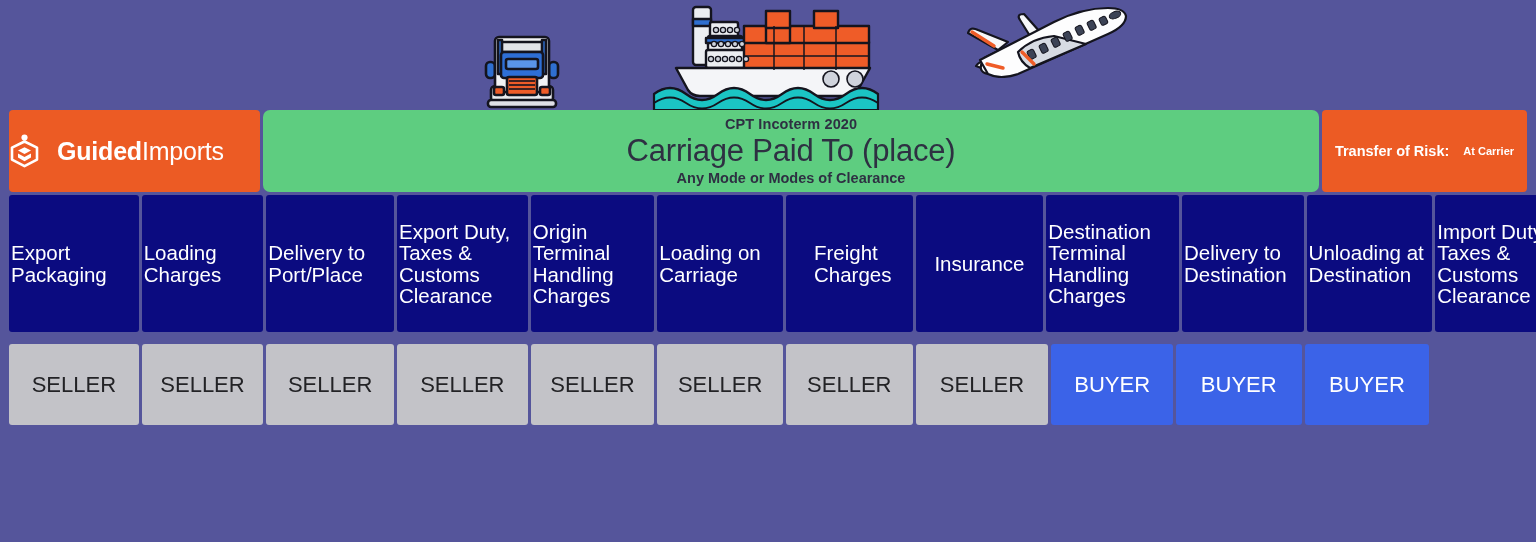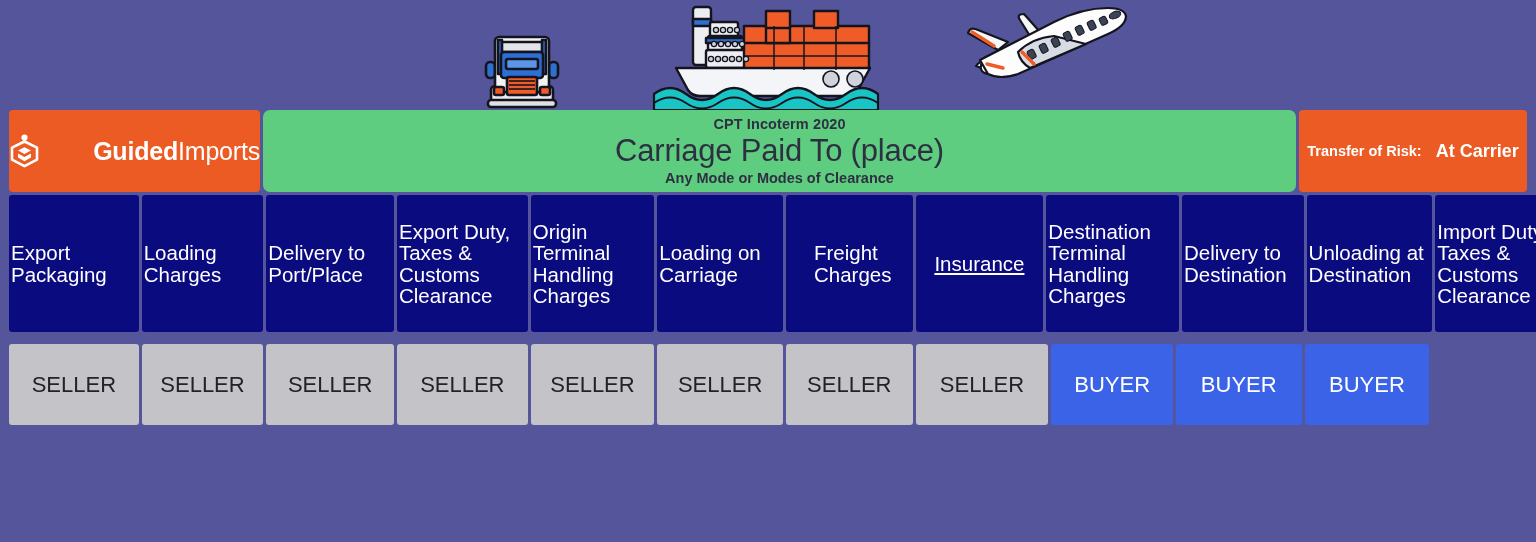--- a/index.html
+++ b/index.html
@@ -16,44 +16,44 @@
   .icons{position:absolute;left:0;top:0;width:1536px;height:110px;}
   .icon-truck{position:absolute;left:484px;top:32px;width:76px;height:78px;}
   .icon-ship{position:absolute;left:648px;top:2px;width:250px;height:108px;}
   .icon-plane{position:absolute;left:958px;top:2px;width:178px;height:76px;}
   .icons svg{display:block;width:100%;height:100%;}
 
   
   .band-title{position:absolute;left:9px;top:110px;width:1518px;height:82px;display:flex;}
   .logo-box{
     width:251px;background:#ec5b24;border-radius:4px;
-    display:flex;align-items:center;justify-content:space-between;gap:17px;
+    display:flex;align-items:center;justify-content:flex-start;gap:17px;
   }
   .logo-mark{width:31px;height:34px;flex:0 0 auto;}
   .logo-mark svg{display:block;width:100%;height:100%;}
   .logo-text{font-size:25px;color:#fff;letter-spacing:-0.2px;white-space:nowrap;}
   .logo-text b{font-weight:700;}
   .logo-text span{font-weight:400;}
 
   .title-box{
     flex:1;margin-left:3px;margin-right:3px;background:#5ecd80;border-radius:7px;
     display:flex;flex-direction:column;align-items:center;justify-content:center;
     color:#2e3042;
     text-align:right;
   }
   .t-sup{font-size:14.5px;font-weight:700;letter-spacing:.1px;}
   .t-main{font-size:31px;font-weight:400;margin:1px 0 1px;letter-spacing:-.2px;}
   .t-sub{font-size:14.5px;font-weight:700;}
 
   .risk-box{
-    width:228px;background:#ec5b24;border-radius:4px;color:#fff;
+    width:205px;background:#ec5b24;border-radius:4px;color:#fff;
     display:flex;align-items:center;justify-content:center;gap:14px;
   }
   .risk-label{font-size:14.5px;font-weight:600;}
-  .risk-value{font-size:18px;font-weight:700;}
+  .risk-value{font-size:11px;font-weight:700;}
 
   
   .grid{position:absolute;left:9px;top:195px;width:1518px;}
   .row{display:flex;width:100%;}
   .row.head{height:137px;}
   .row.vals{height:81px;margin-top:12px;}
 
   .cell{
     box-sizing:border-box;
     display:flex;align-items:center;justify-content:center;
@@ -218,21 +218,21 @@
 
   <div class="grid">
     <div class="row head">
         <div class="cell" style="flex: 0 0 8.54473%;">Export Packaging</div>
         <div class="cell" style="flex: 0 0 8.01068%;">Loading Charges</div>
         <div class="cell" style="flex: 0 0 8.41121%;">Delivery to Port/Place</div>
         <div class="cell" style="flex: 0 0 8.61148%;">Export Duty, Taxes &amp; Customs Clearance</div>
         <div class="cell" style="flex: 0 0 8.14419%;">Origin Terminal Handling Charges</div>
         <div class="cell" style="flex: 0 0 8.2777%;">Loading on Carriage</div>
         <div class="cell" style="flex: 0 0 8.34446%; padding-left: 28px;">Freight Charges</div>
-        <div class="cell" style="flex: 0 0 8.41121%; text-decoration: underline;">Insurance</div>
+        <div class="cell" style="flex: 0 0 8.41121%;">Insurance</div>
         <div class="cell" style="flex: 0 0 8.74499%;">Destination Terminal Handling Charges</div>
         <div class="cell" style="flex: 0 0 8.01068%;">Delivery to Destination</div>
         <div class="cell" style="flex: 0 0 8.2777%;">Unloading at Destination</div>
         <div class="cell" style="flex: 0 0 8.21095%;">Import Duty, Taxes &amp; Customs Clearance</div>
       </div>
     <div class="row vals">
         <div class="cell v-seller" style="flex: 0 0 8.54473%;">SELLER</div>
         <div class="cell v-seller" style="flex: 0 0 8.01068%;">SELLER</div>
         <div class="cell v-seller" style="flex: 0 0 8.41121%;">SELLER</div>
         <div class="cell v-seller" style="flex: 0 0 8.61148%;">SELLER</div>

